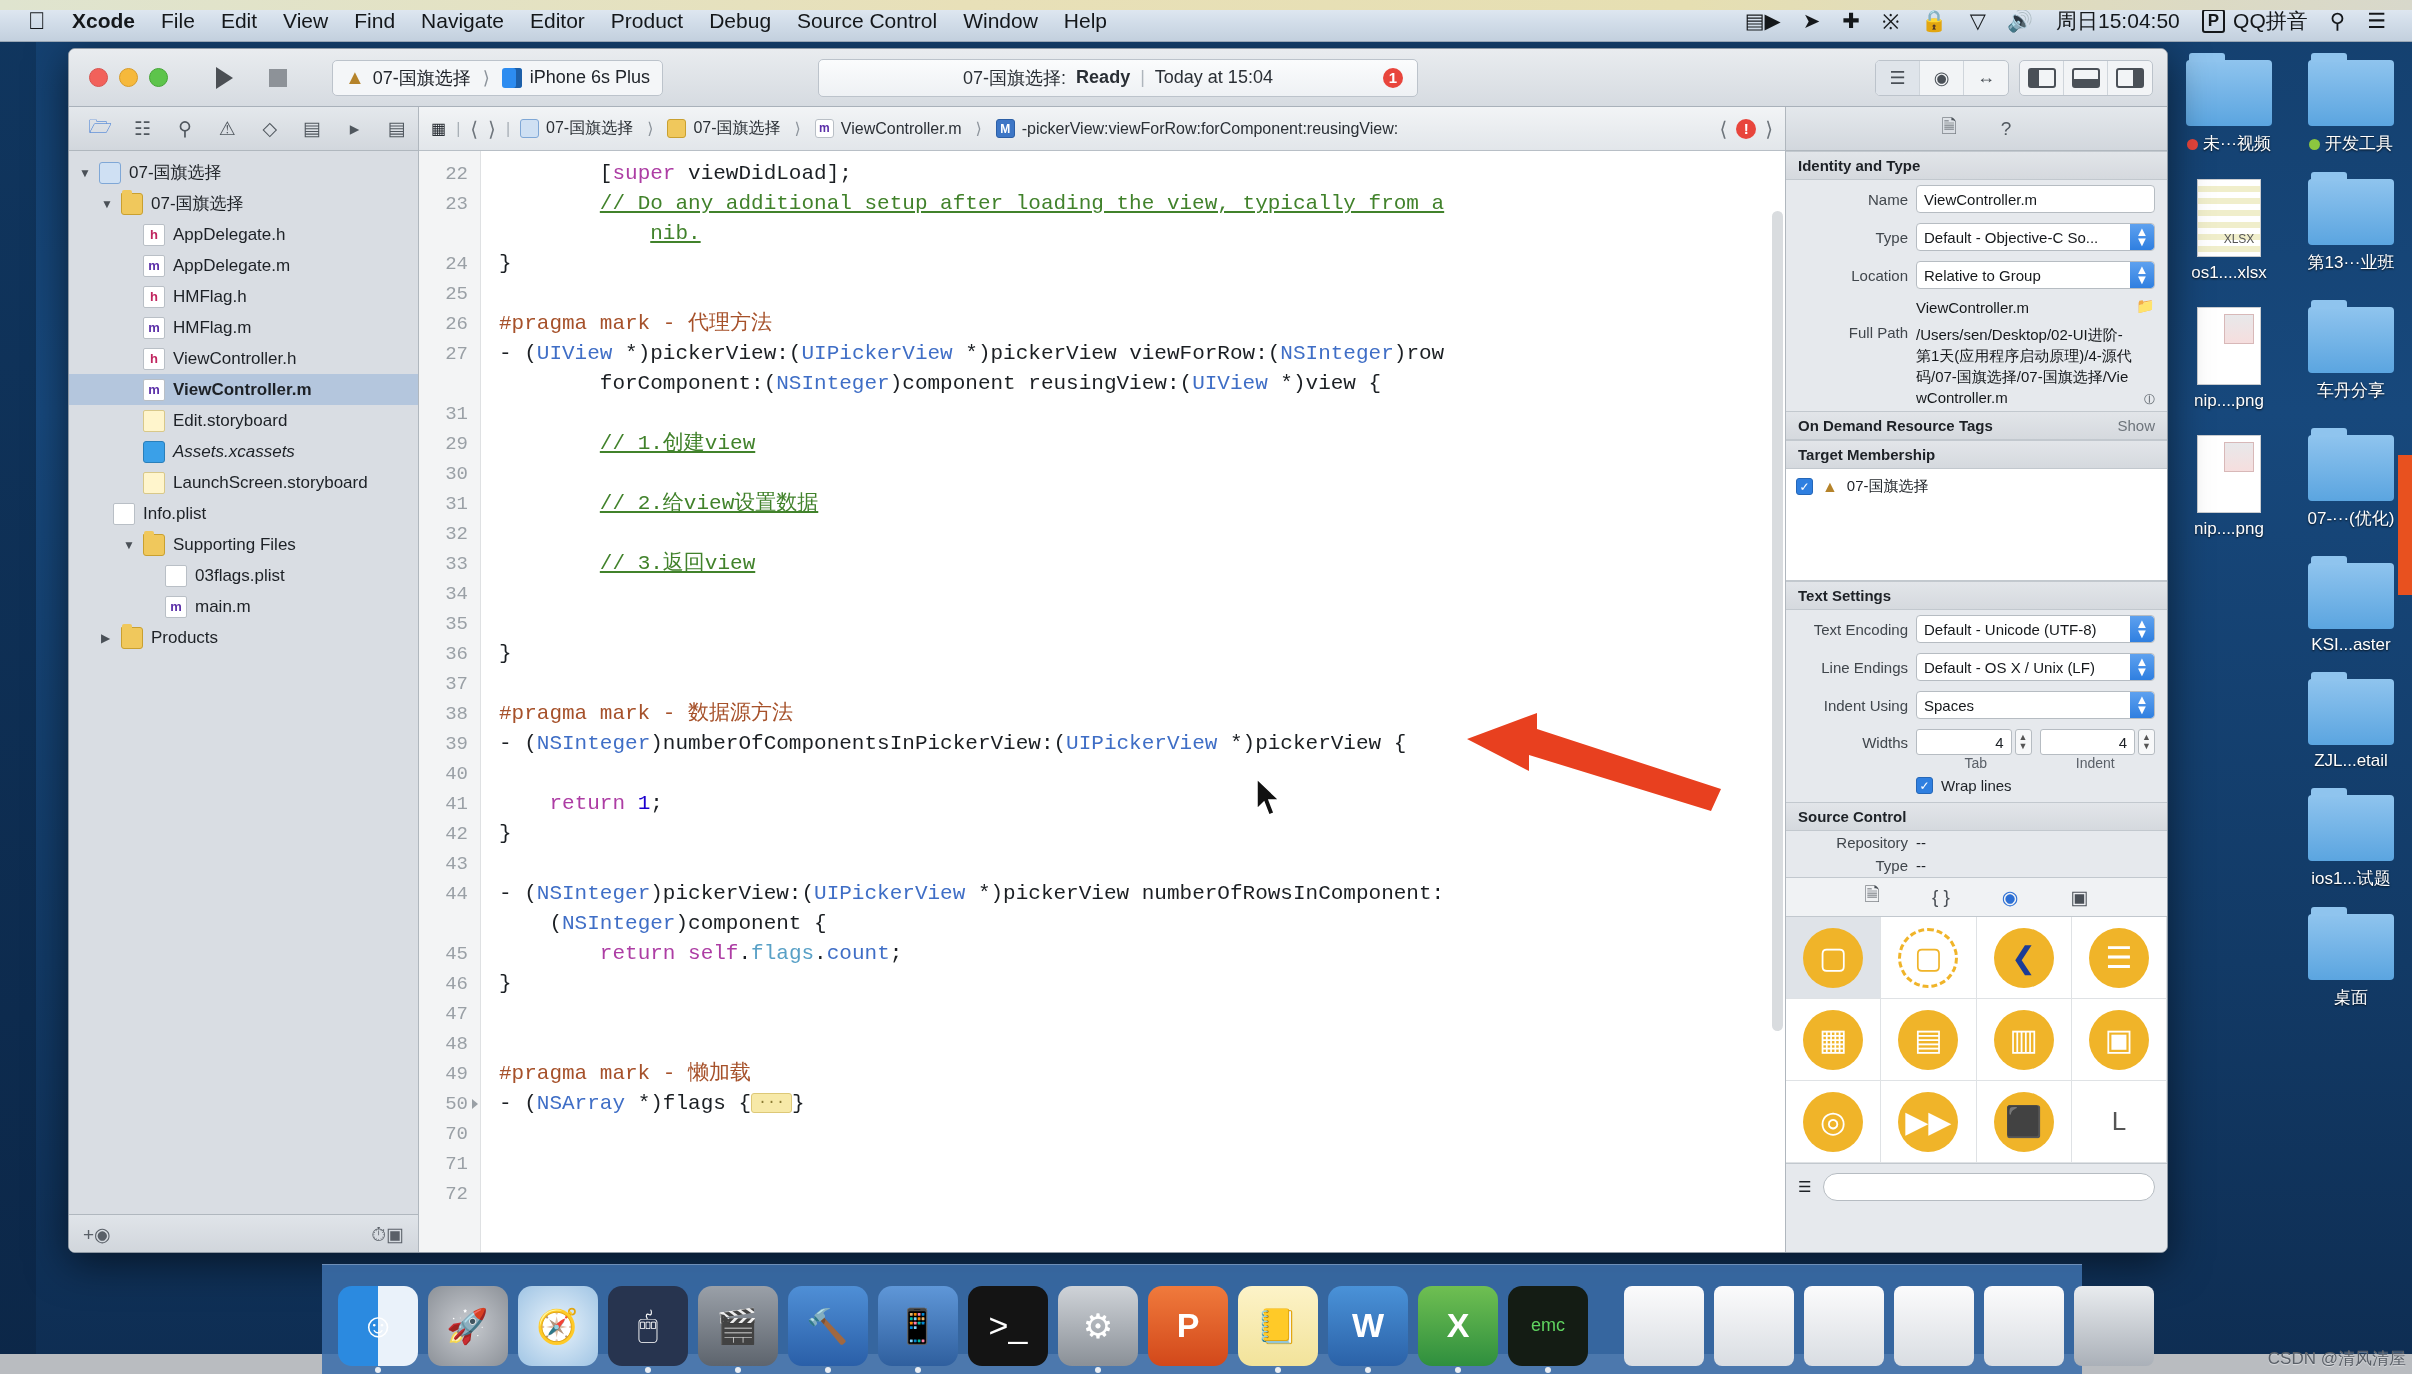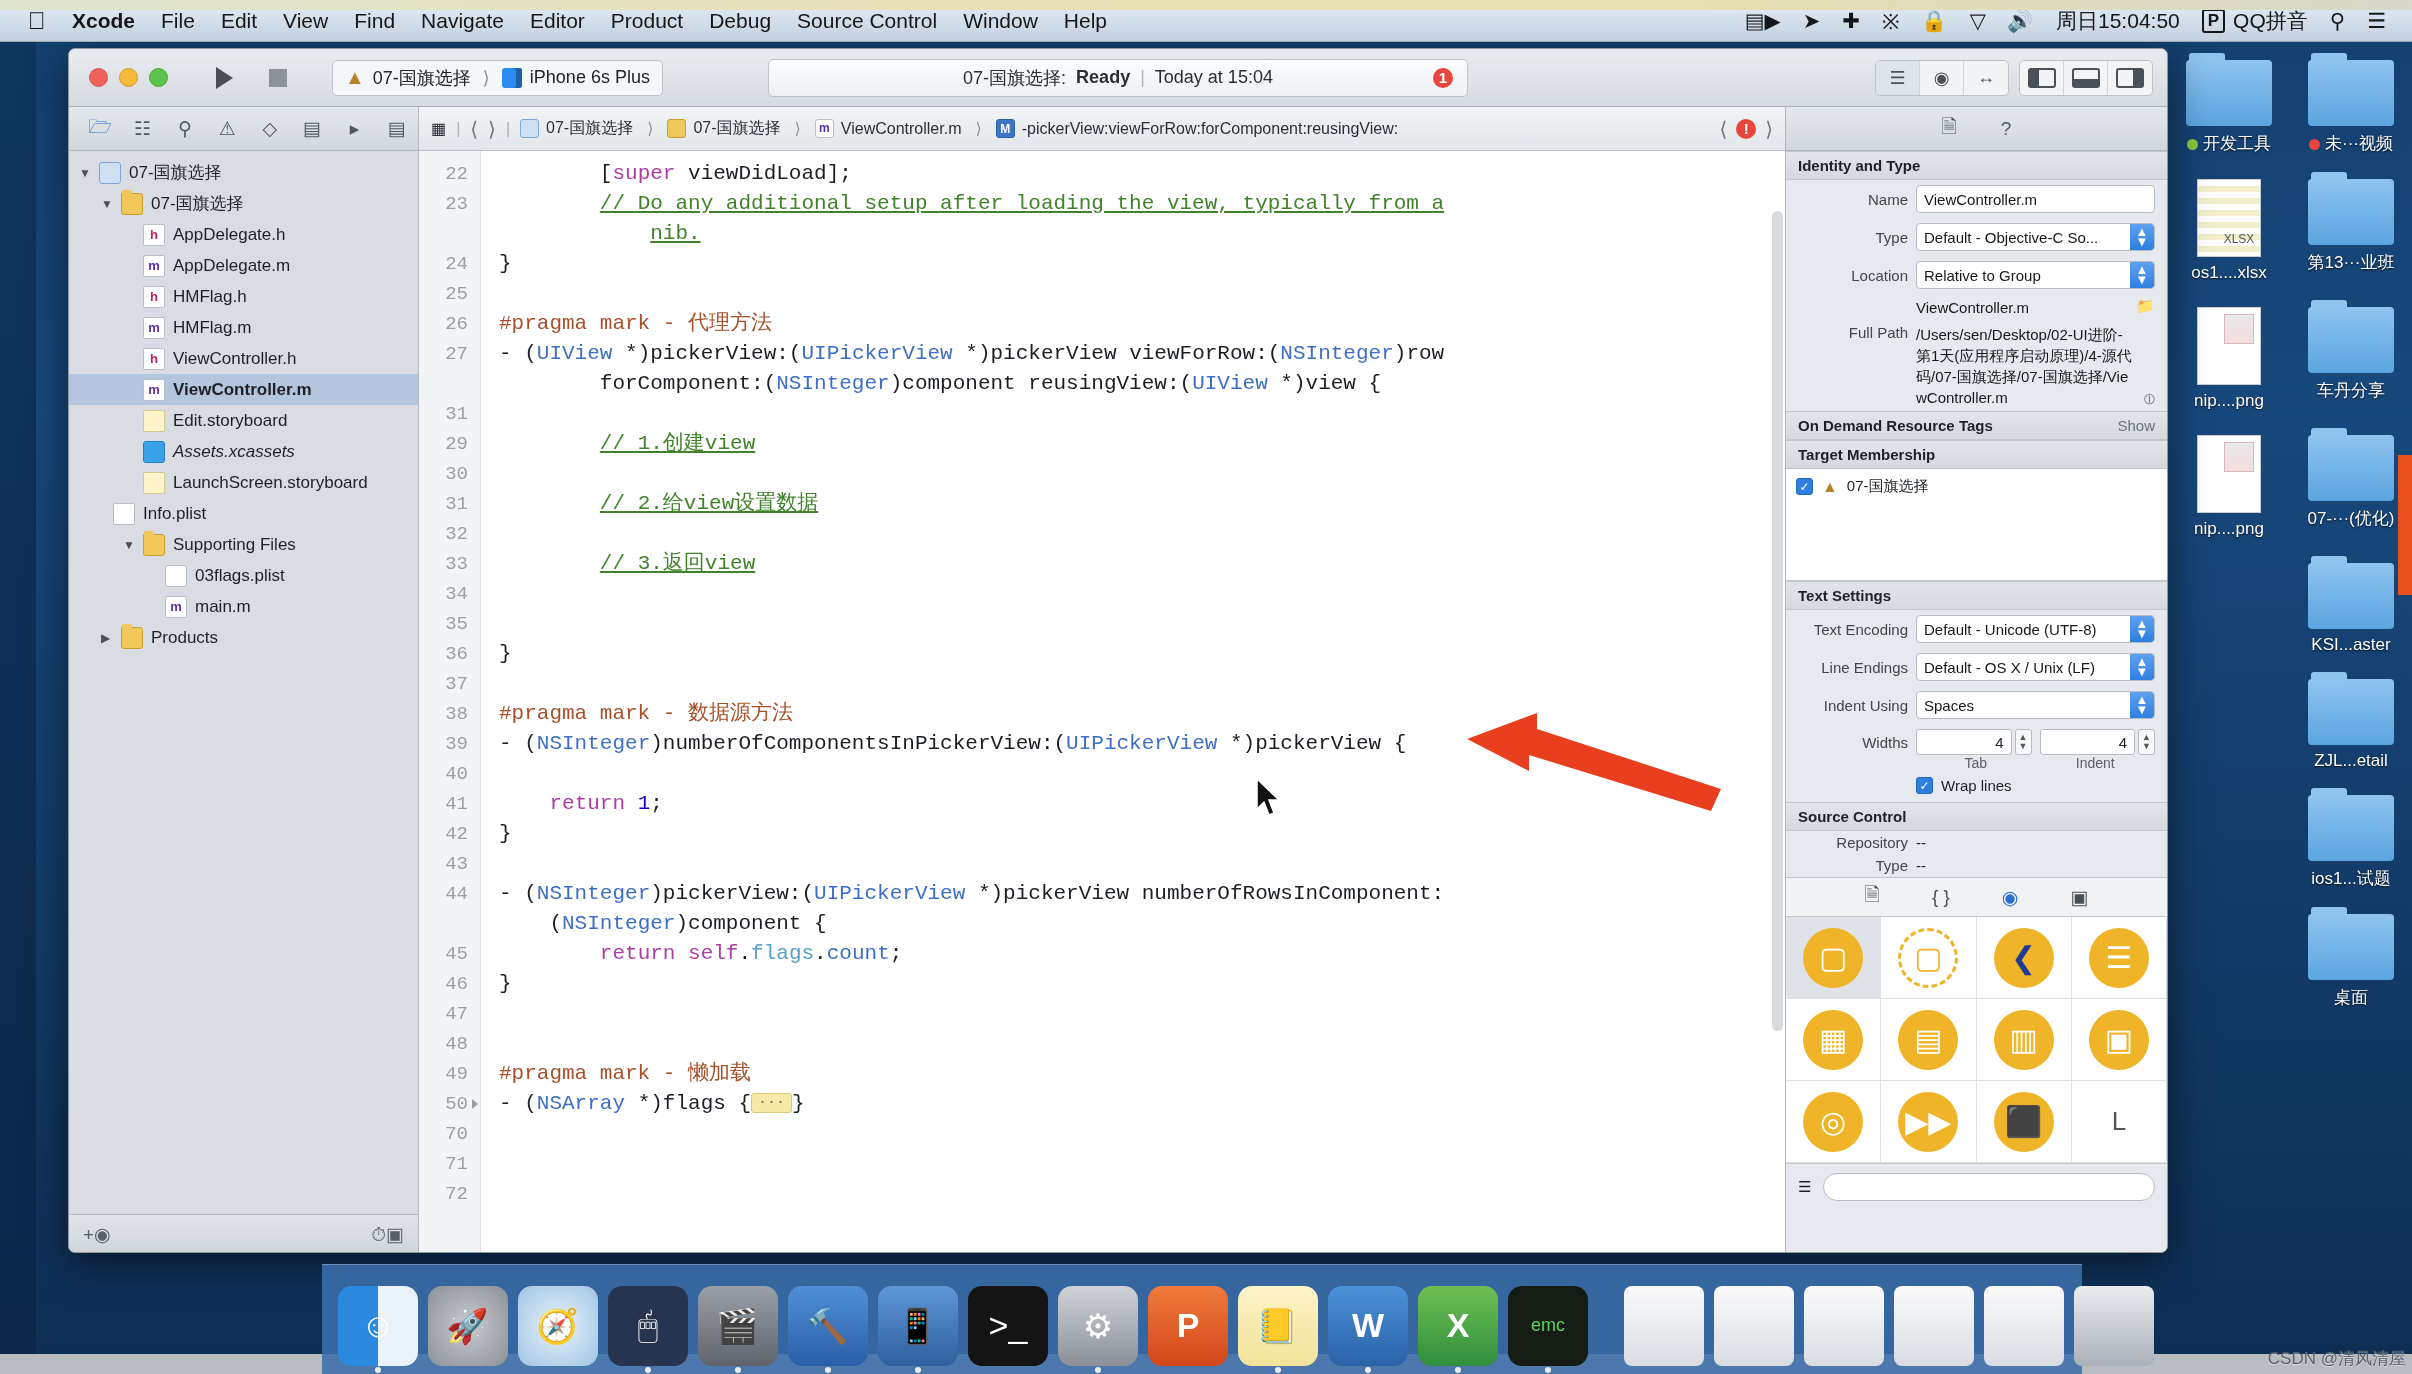--- a/index.html
+++ b/index.html
@@ -81,21 +81,21 @@
     background:#f4f6f8; border:1px solid #bcc3cb; border-radius:5px;
     height:36px; padding:0 12px; font-size:18px; color:#20242a; gap:8px;
   }
   .scheme .xc-a{ color:#b5832a; font-size:20px; }
   .chev{ color:#8d949c; margin:0 4px; }
   .dev-ico{ width:20px;height:20px;background:#2d8cf0;border-radius:3px;
             box-shadow:inset -6px 0 0 #1d5fa8; }
 
   #xc-status{
     position:absolute; left:50%; transform:translateX(-50%);
-    width:700px; height:38px;
+    width:600px; height:38px;
     background:linear-gradient(180deg,#fbfcfd,#eef1f4);
     border:1px solid #bcc3cb; border-radius:5px;
     display:flex; align-items:center; justify-content:center;
     font-size:18px; color:#2a2f35; gap:10px;
   }
   #xc-status b{ font-weight:bold; }
   #xc-status .sep{ color:#aeb5bc; }
   .err-badge{
     position:absolute; right:14px; top:50%; transform:translateY(-50%);
     display:flex; align-items:center; gap:5px;
@@ -335,25 +335,25 @@
 </style>
 </head>
 <body>
 
 <div id="desktop"></div>
 <div id="desktop-left-strip"></div>
 
 <div id="desk-icons">
     <div class="dicon">
       <div class="dfolder"></div>
+      <div class="dlabel"><span class="dot" style="background: rgb(232, 69, 60);"></span>未···视频</div>
+    </div>
+    <div class="dicon">
+      <div class="dfolder"></div>
       <div class="dlabel"><span class="dot" style="background: rgb(140, 198, 63);"></span>开发工具</div>
-    </div>
-    <div class="dicon">
-      <div class="dfolder"></div>
-      <div class="dlabel"><span class="dot" style="background: rgb(232, 69, 60);"></span>未···视频</div>
     </div>
     <div class="dicon">
       <div class="dfile" style="background: repeating-linear-gradient(rgb(255, 255, 255) 0px, rgb(255, 255, 255) 6px, rgb(240, 238, 203) 6px, rgb(240, 238, 203) 12px);">
         <div style="font-size:12px;color:#555;text-align:center;margin-top:52px">XLSX</div>
       </div>
       <div class="dlabel">os1....xlsx</div>
     </div>
     <div class="dicon">
       <div class="dfolder"></div>
       <div class="dlabel">第13···业班</div>

